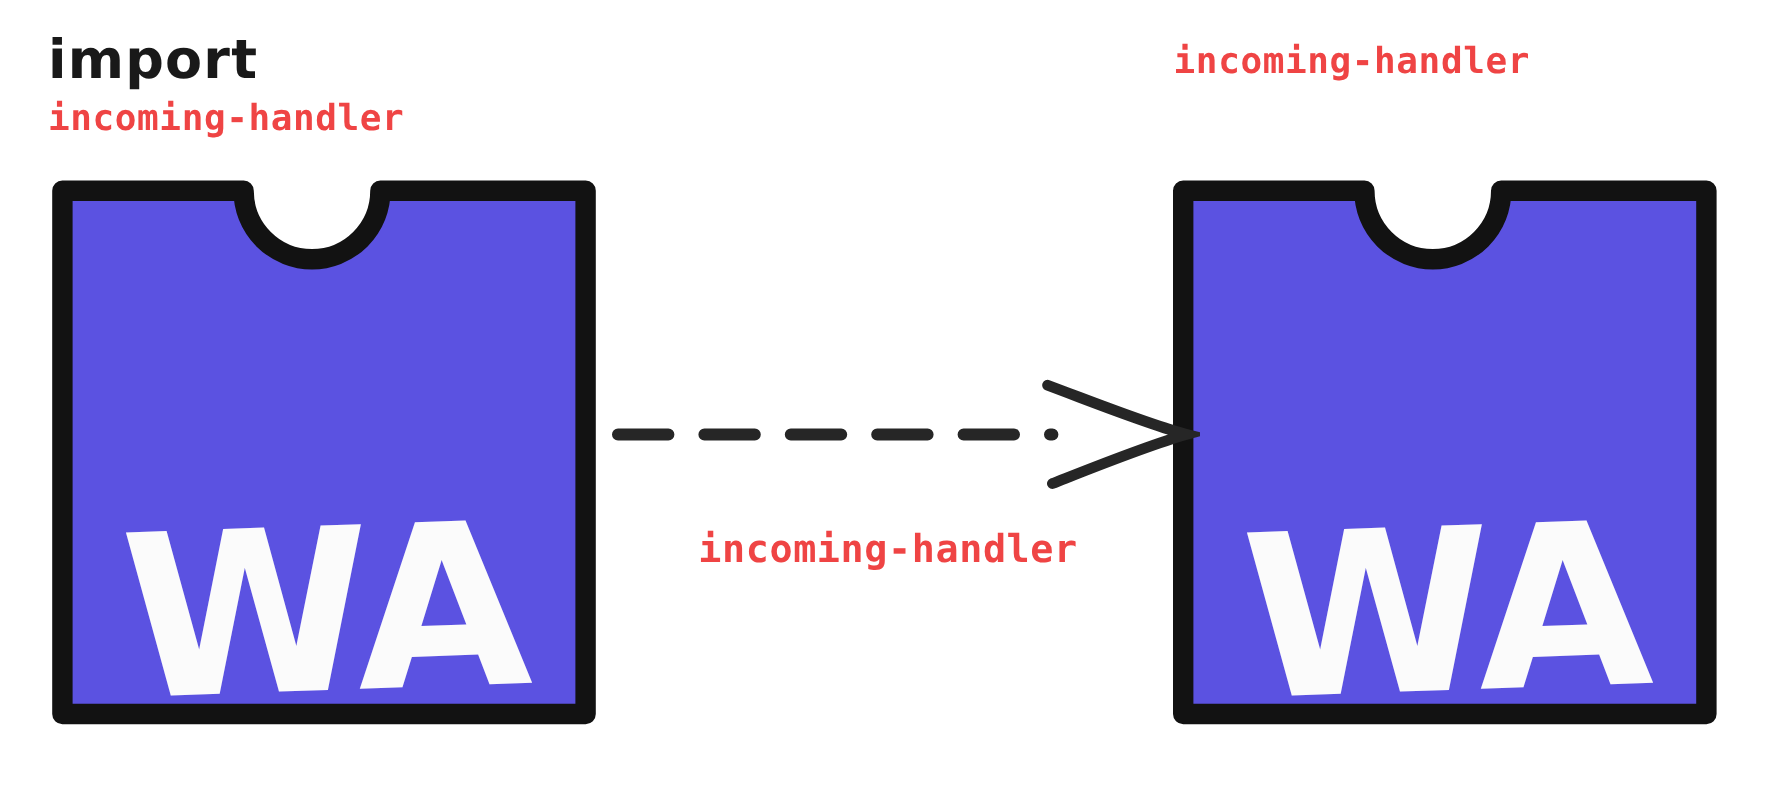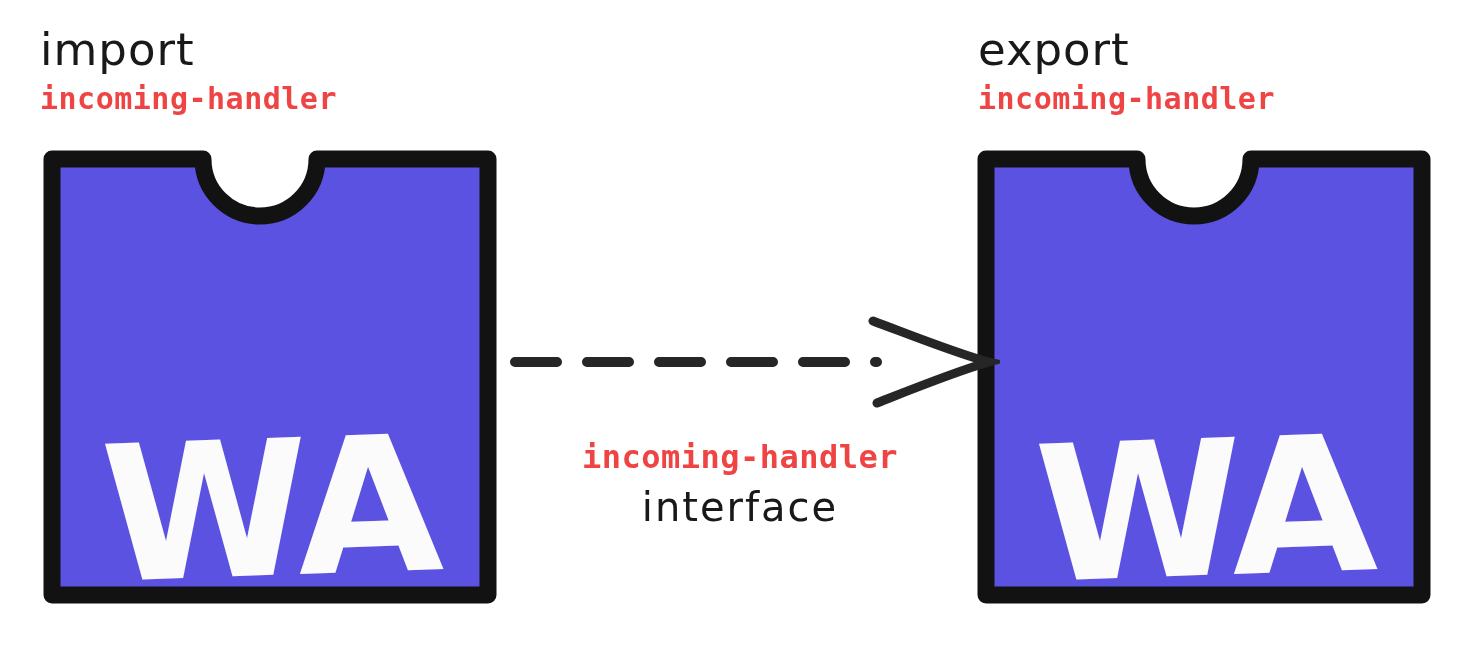--- a/index.html
+++ b/index.html
@@ -22,21 +22,21 @@
     position: absolute;
     display: flex;
     flex-direction: column;
     align-items: flex-start;
   }
   .label-block.top-left  { left: 40px;  top: 26px; }
   .label-block.top-right { left: 978px; top: 26px; }
 
   .handwritten {
     font-family: "DejaVu Sans", sans-serif;
-    font-weight: 400;
+    font-weight: 700;
     font-size: 45px;
     line-height: 1.05;
     color: #191919;
     letter-spacing: 1px;
   }
   .mono-label {
     font-family: "DejaVu Sans Mono", monospace;
     font-weight: 700;
     font-size: 30px;
     color: #ef4444;
@@ -112,37 +112,35 @@
 <body>
 
 <div class="stage">
 
   <div class="label-block top-left">
     <div class="handwritten">import</div>
     <div class="mono-label">incoming-handler</div>
   </div>
 
   <div class="label-block top-right">
-    <div class="handwritten">export</div>
     <div class="mono-label">incoming-handler</div>
   </div>
 
   <svg class="module-svg left" viewBox="0 0 460 460" xmlns="http://www.w3.org/2000/svg">
     <path class="box-path" d="M 12 12 L 163 12 A 57 57 0 0 0 277 12 L 448 12 L 448 448 L 12 448 Z" fill="#5b52e1"></path>
     <text class="wa-text" x="230" y="428" text-anchor="middle" transform="rotate(-2 230 360)">WA</text>
   </svg>
 
   <svg class="module-svg right" viewBox="0 0 460 460" xmlns="http://www.w3.org/2000/svg">
     <path class="box-path" d="M 12 12 L 163 12 A 57 57 0 0 0 277 12 L 448 12 L 448 448 L 12 448 Z" fill="#5b52e1"></path>
     <text class="wa-text" x="230" y="428" text-anchor="middle" transform="rotate(-2 230 360)">WA</text>
   </svg>
 
   <svg class="arrow-svg" viewBox="0 0 495 135" xmlns="http://www.w3.org/2000/svg">
     <line class="dash-line" x1="10" y1="67" x2="372" y2="67"></line>
     <path class="head-path" d="M 368 26 C 416 44 456 60 484 67 C 452 76 410 93 372 108"></path>
   </svg>
 
   <div class="center-labels">
     <div class="mono-label">incoming-handler</div>
-    <div class="handwritten">interface</div>
   </div>
 
 </div>
 
 </body></html>

